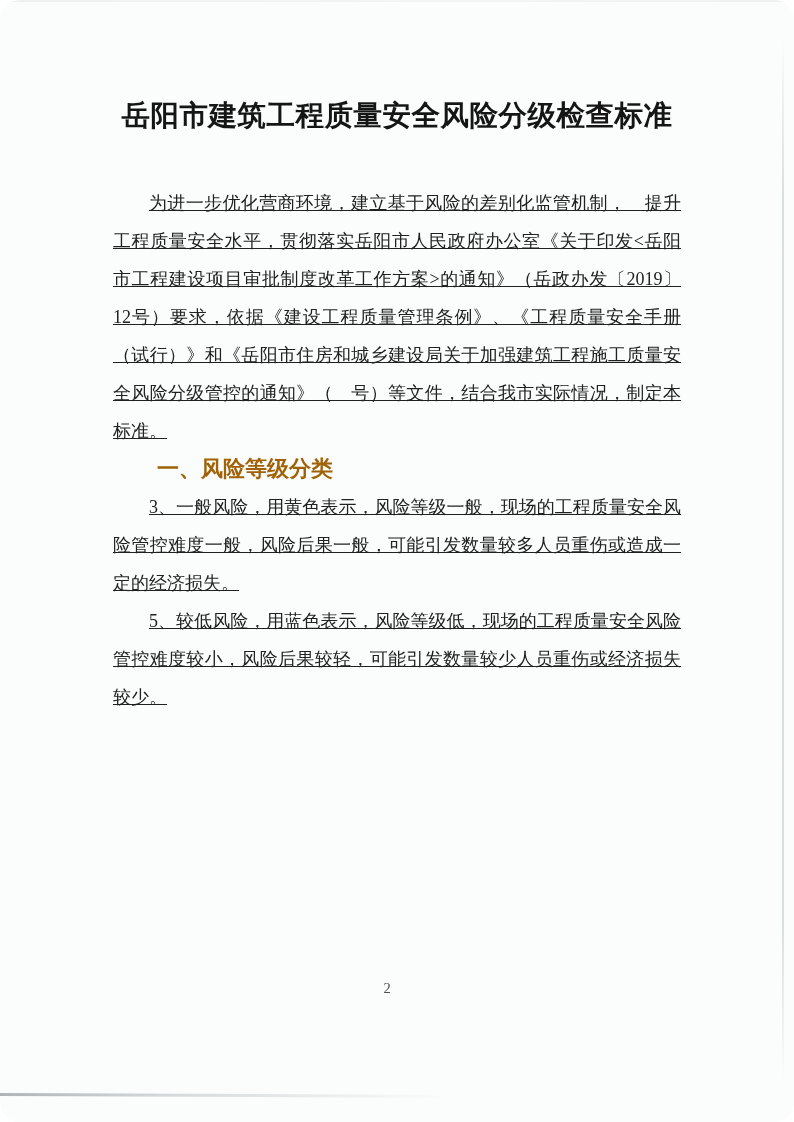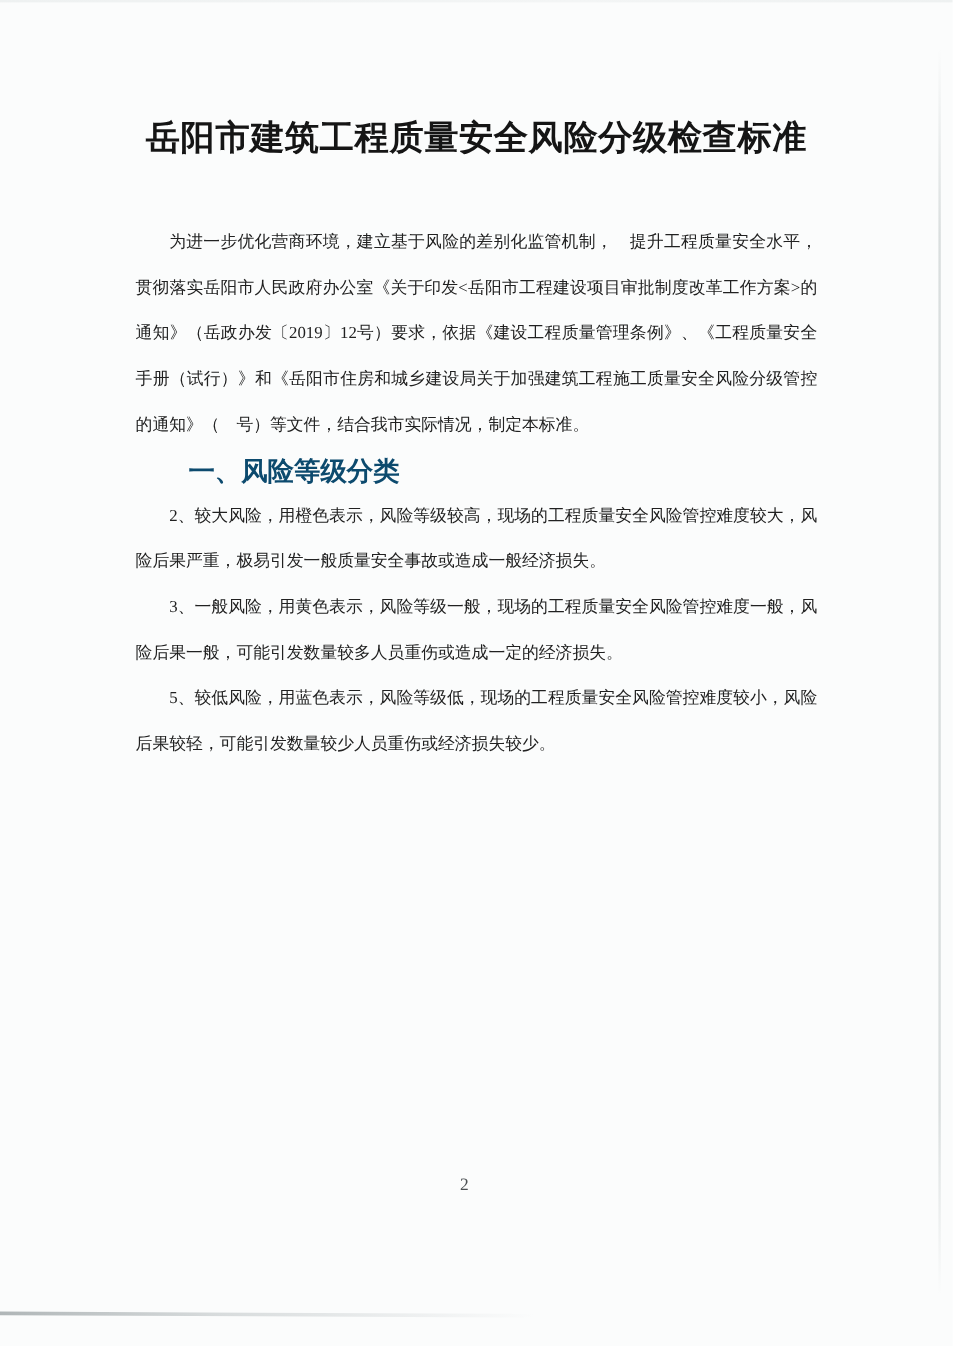--- a/index.html
+++ b/index.html
@@ -9,20 +9,21 @@
   }
   .page {
     position: relative;
     width: 794px;
     height: 1122px;
     margin: 0 auto;
     background: #fbfcfc;
     overflow: hidden;
     font-family: "Liberation Serif", "DejaVu Serif", serif;
     color: #212121;
+    border-radius: 20px;
   }
   
   .edge-top {
     position: absolute;
     left: 0; top: 0;
     width: 100%; height: 2px;
     background: linear-gradient(to right, #eef1f1, #f3f5f5 60%, #eef1f1);
   }
   .edge-right {
     position: absolute;
@@ -48,34 +49,35 @@
     margin: 0 0 44px 0;
     font-size: 28.5px;
     line-height: 48px;
     font-weight: 700;
     text-align: center;
     letter-spacing: 0.5px;
     color: #151515;
   }
   .body-text p {
     margin: 0;
-    font-size: 14px;
+    font-size: 18px;
     line-height: 38px;
     text-align: justify;
     text-indent: 2em;
     letter-spacing: 0;
+    text-decoration: underline;
   }
   .section-heading {
     margin: 0;
     font-size: 22px;
     line-height: 38px;
     font-weight: 700;
     text-indent: 2em;
     font-family: "Liberation Sans", "DejaVu Sans", sans-serif;
-    color: #0c4a6e;
+    color: #a16207;
   }
   .page-number {
     position: absolute;
     left: 113px;
     top: 980px;
     width: 548px;
     text-align: center;
     font-size: 14.5px;
     color: #4a4f52;
     font-family: "Liberation Serif", "DejaVu Serif", serif;
@@ -94,21 +96,20 @@
 
     <h1 class="doc-title">岳阳市建筑工程质量安全风险分级检查标准</h1>
 
     <div class="body-text">
 
       <p>为进一步优化营商环境，建立基于风险的差别化监管机制，　提升工程质量安全水平，贯彻落实岳阳市人民政府办公室《关于印发&lt;岳阳市工程建设项目审批制度改革工作方案&gt;的通知》（岳政办发〔2019〕12号）要求，依据《建设工程质量管理条例》、《工程质量安全手册（试行）》和《岳阳市住房和城乡建设局关于加强建筑工程施工质量安全风险分级管控的通知》（　号）等文件，结合我市实际情况，制定本标准。</p>
 
       <h2 class="section-heading">一、风险等级分类</h2>
 
 
-      <p>2、较大风险，用橙色表示，风险等级较高，现场的工程质量安全风险管控难度较大，风险后果严重，极易引发一般质量安全事故或造成一般经济损失。</p>
 
       <p>3、一般风险，用黄色表示，风险等级一般，现场的工程质量安全风险管控难度一般，风险后果一般，可能引发数量较多人员重伤或造成一定的经济损失。</p>
 
       <p>5、较低风险，用蓝色表示，风险等级低，现场的工程质量安全风险管控难度较小，风险后果较轻，可能引发数量较少人员重伤或经济损失较少。</p>
 
     </div>
   </div>
 
   <div class="page-number">2</div>
 

